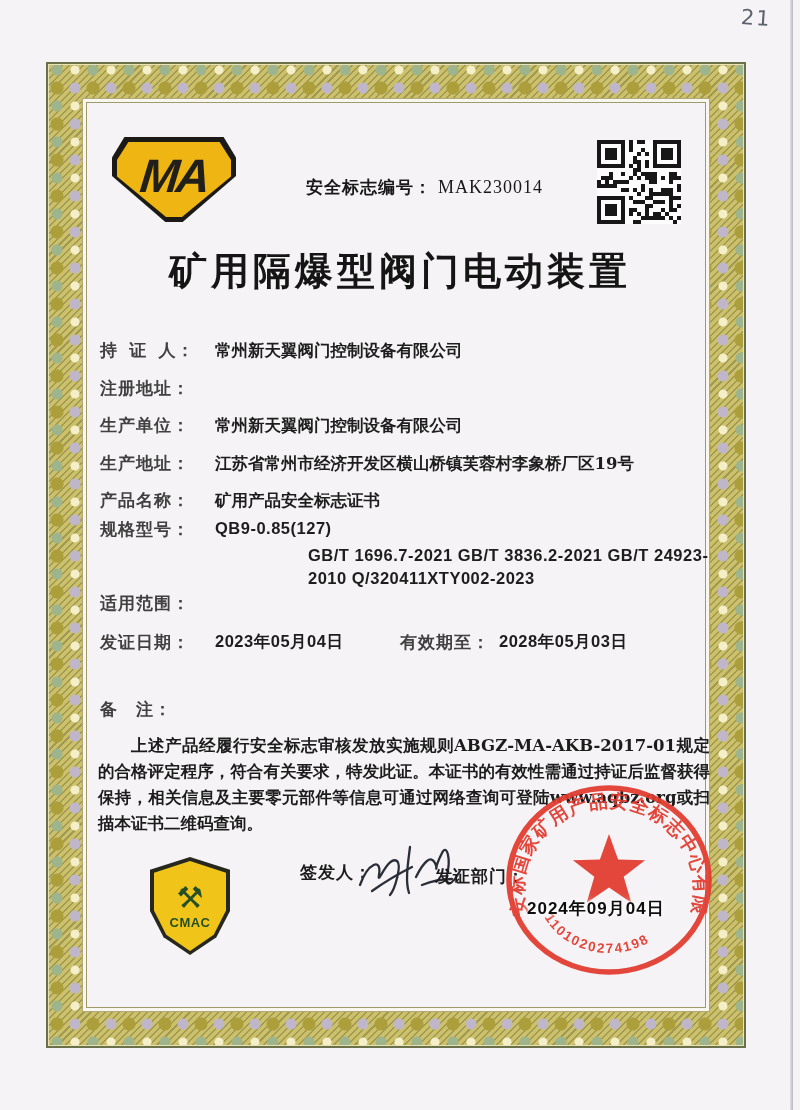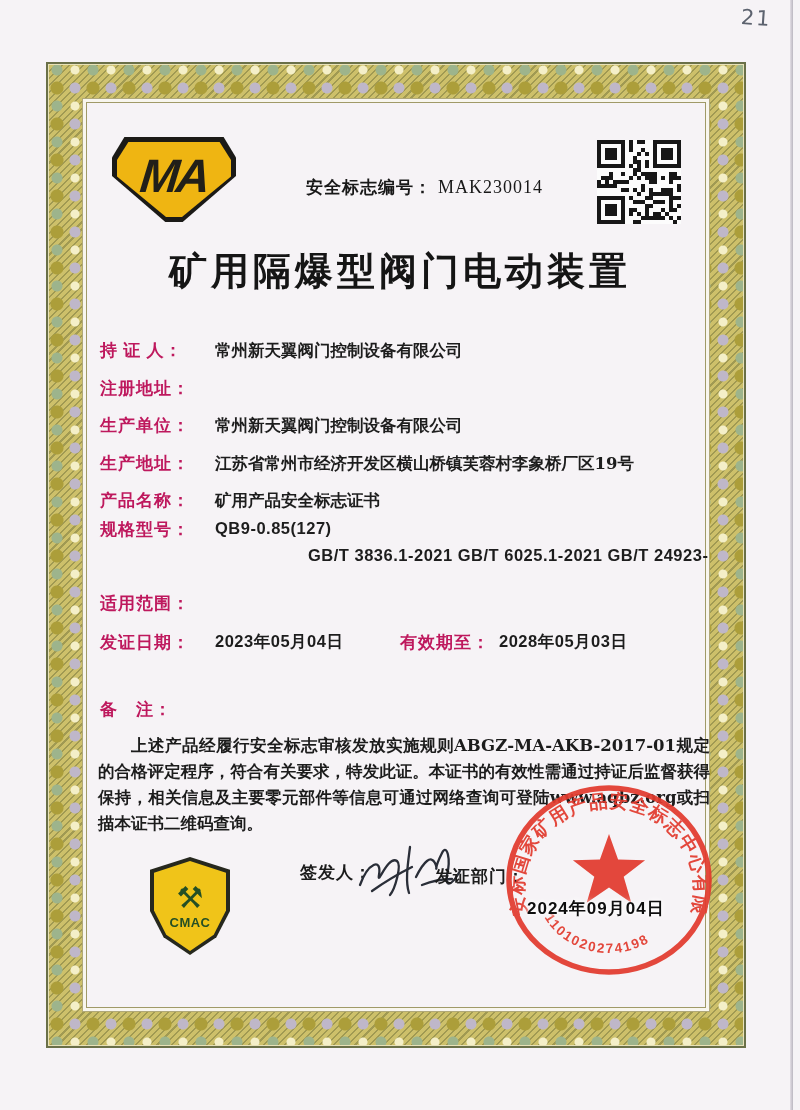--- a/index.html
+++ b/index.html
@@ -45,22 +45,22 @@
   .cert-line .val{font-family:"Liberation Serif",serif;font-size:18px;letter-spacing:1px;margin-left:6px;}
 
   .qr{position:absolute;left:597px;top:140px;width:84px;height:84px;display:grid;
     grid-template-columns:repeat(21,1fr);grid-template-rows:repeat(21,1fr);background:#fcfcfc;}
   .qr .m{background:#171717;}
 
   .title{position:absolute;left:0;top:246px;width:800px;text-align:center;
     font-size:38px;font-weight:bold;color:#151515;letter-spacing:4px;
     font-family:"Liberation Sans",sans-serif;}
 
-  .row-label{position:absolute;font-weight:bold;font-size:17px;color:#be185d;
-    letter-spacing:1px;white-space:nowrap;font-family:Liberation Serif, serif;}
+  .row-label{position:absolute;font-weight:bold;font-size:17px;color:#404040;
+    letter-spacing:1px;white-space:nowrap;font-family:Liberation Mono, monospace;}
   .row-value{position:absolute;font-weight:bold;font-size:16.5px;color:#1d1d1d;
     white-space:nowrap;font-family:"DejaVu Serif",serif;}
   .row-value.mono{font-family:"Liberation Sans",sans-serif;letter-spacing:.5px;}
 
   .statement{position:absolute;left:98px;top:733px;width:612px;font-size:16.5px;
     font-weight:bold;color:#1c1c1c;line-height:26px;text-align:justify;text-indent:2em;
     font-family:"DejaVu Serif",serif;}
 
   
   .cmac{position:absolute;left:150px;top:857px;width:80px;height:98px;
@@ -327,21 +327,22 @@
 
   <span class="row-label" style="left:100px;top:452px">生产地址：</span>
   <span class="row-value" style="left:215px;top:453px">江苏省常州市经济开发区横山桥镇芙蓉村李象桥厂区19号</span>
 
   <span class="row-label" style="left:100px;top:489px">产品名称：</span>
   <span class="row-value" style="left:215px;top:490px">矿用产品安全标志证书</span>
 
   <span class="row-label" style="left:100px;top:518px">规格型号：</span>
   <span class="row-value mono" style="left:215px;top:519px">QB9-0.85(127)</span>
 
-  <span class="row-value mono" style="left:308px;top:546px">GB/T 3836.1-2021 GB/T 6025.1-2021 GB/T 24923-</span>
+  <span class="row-value mono" style="left:308px;top:546px">GB/T 1696.7-2021 GB/T 3836.2-2021 GB/T 24923-</span>
+  <span class="row-value mono" style="left:308px;top:569px">2010 Q/320411XTY002-2023</span>
 
   <span class="row-label" style="left:100px;top:592px">适用范围：</span>
 
   <span class="row-label" style="left:100px;top:631px">发证日期：</span>
   <span class="row-value mono" style="left:215px;top:631px">2023年05月04日</span>
   <span class="row-label" style="left:400px;top:631px">有效期至：</span>
   <span class="row-value mono" style="left:499px;top:631px">2028年05月03日</span>
 
   <span class="row-label" style="left:100px;top:698px">备　注：</span>
 

